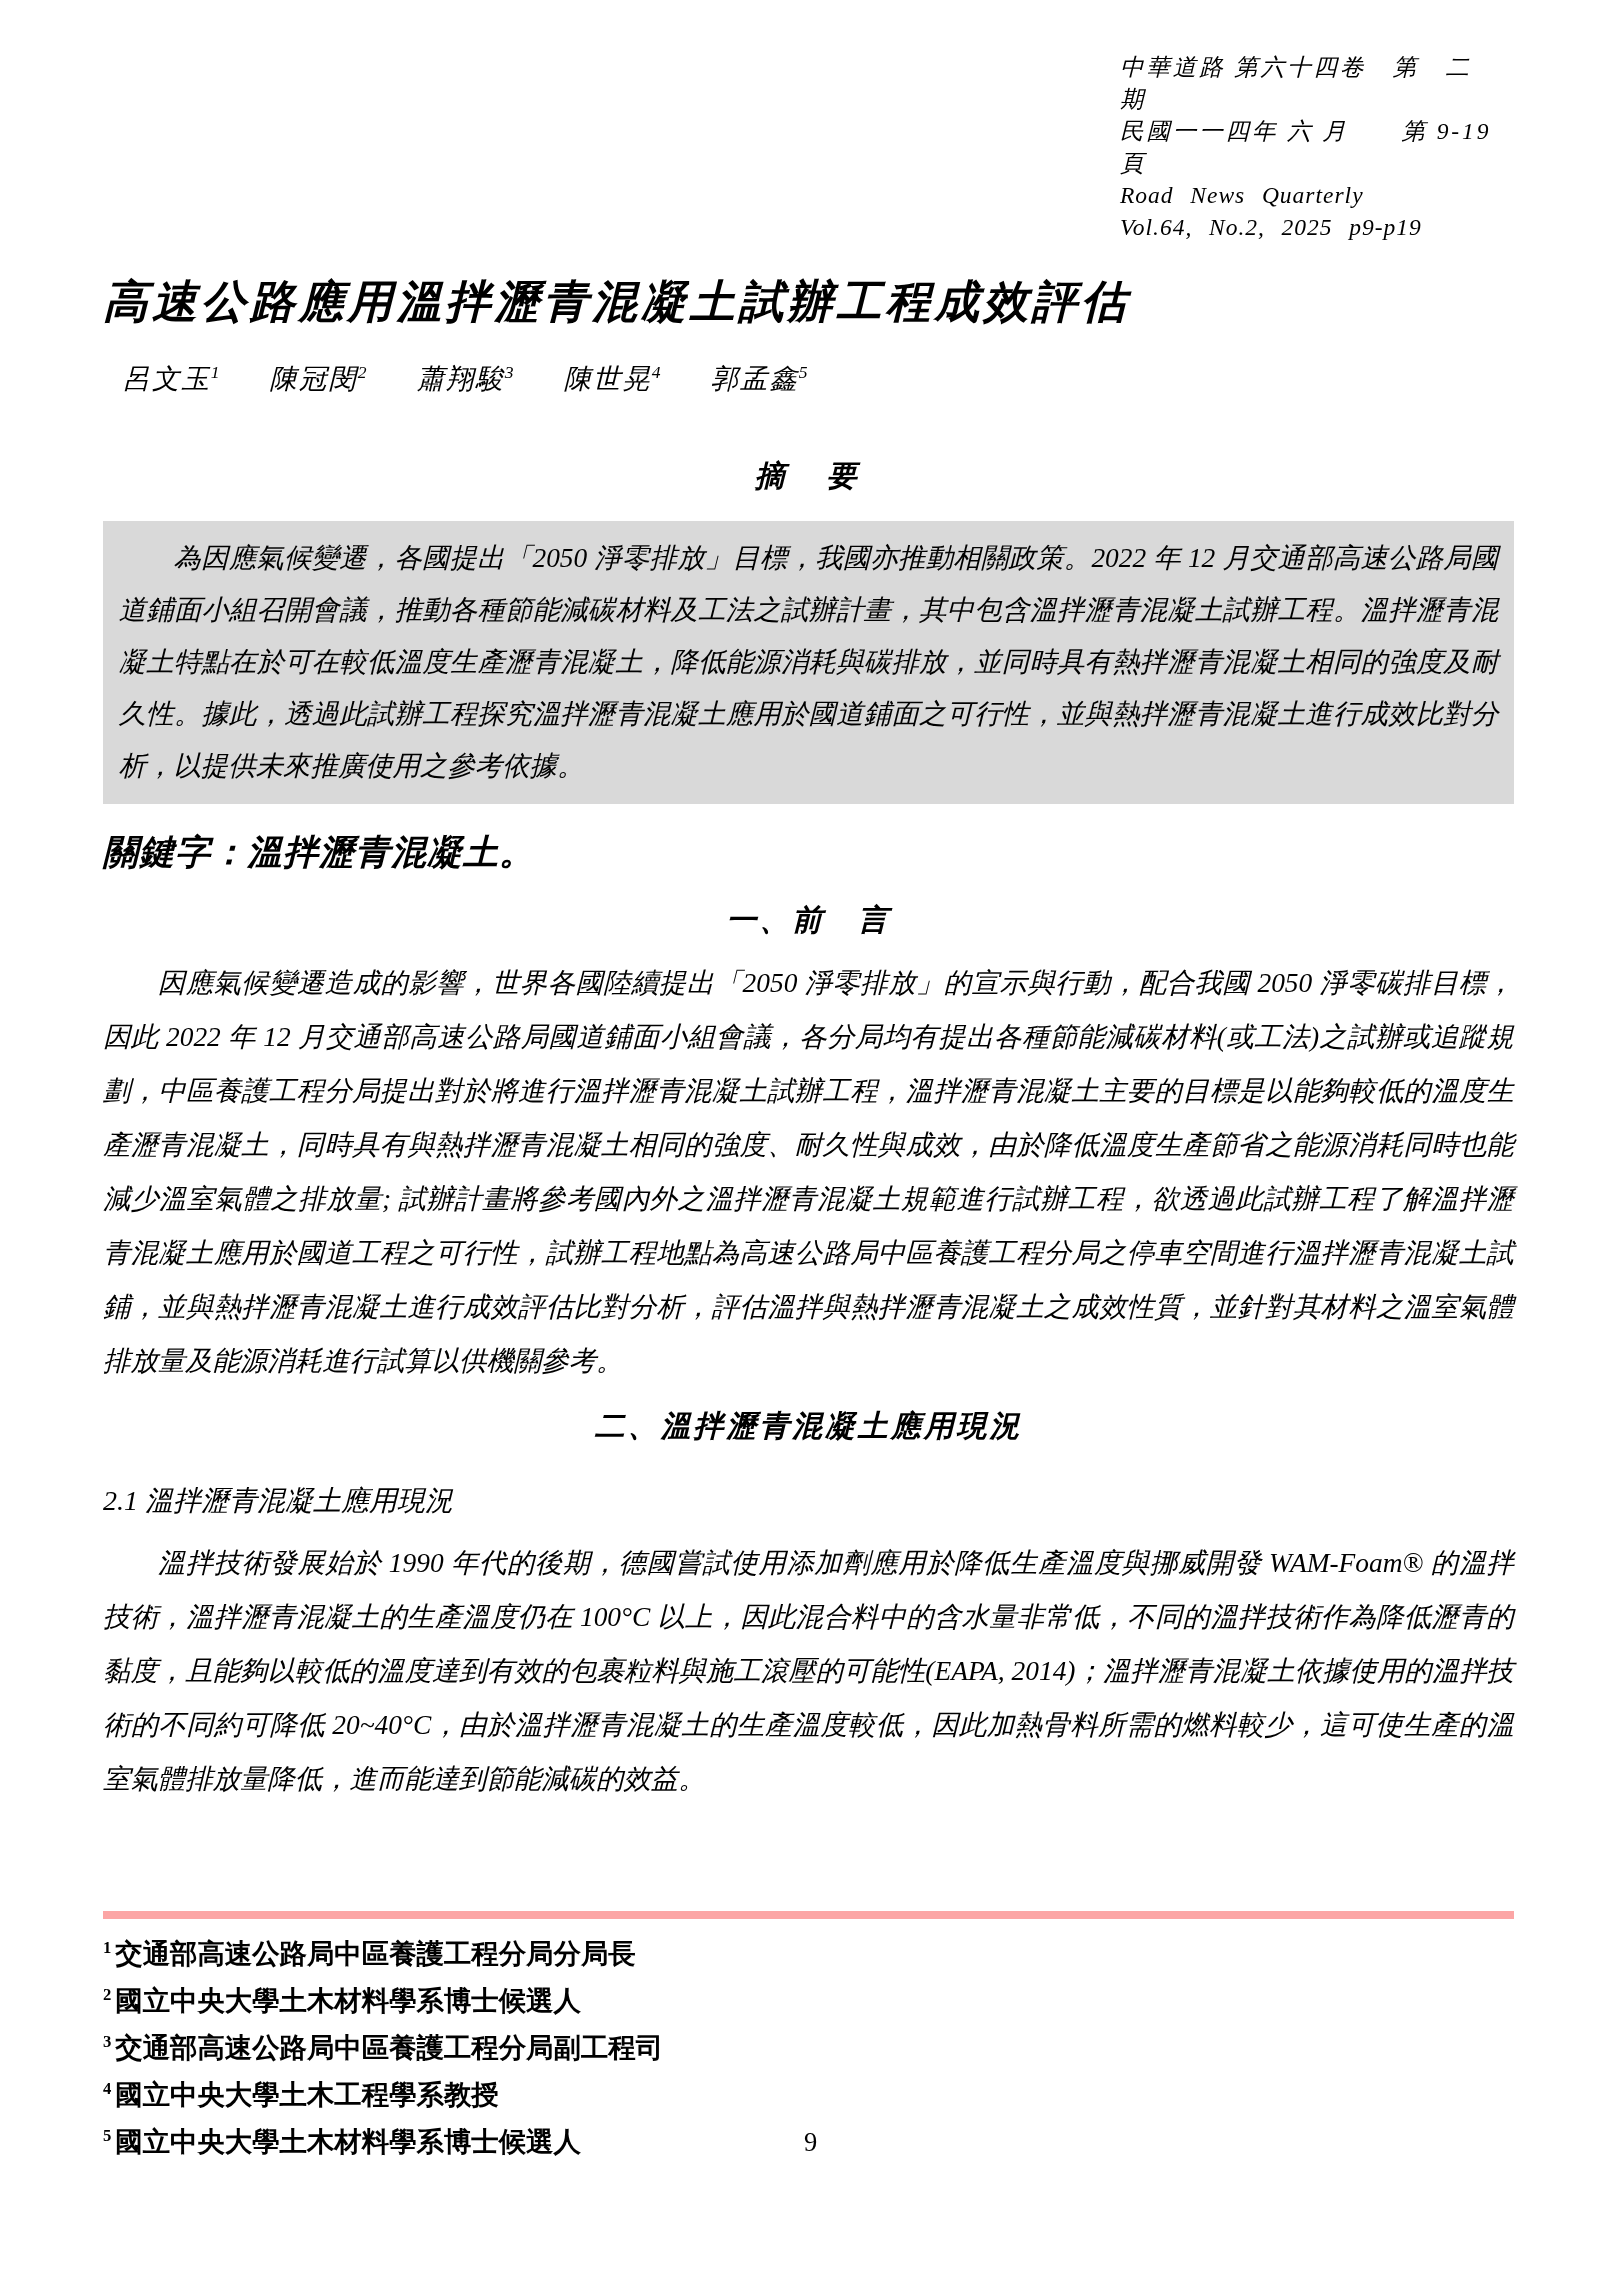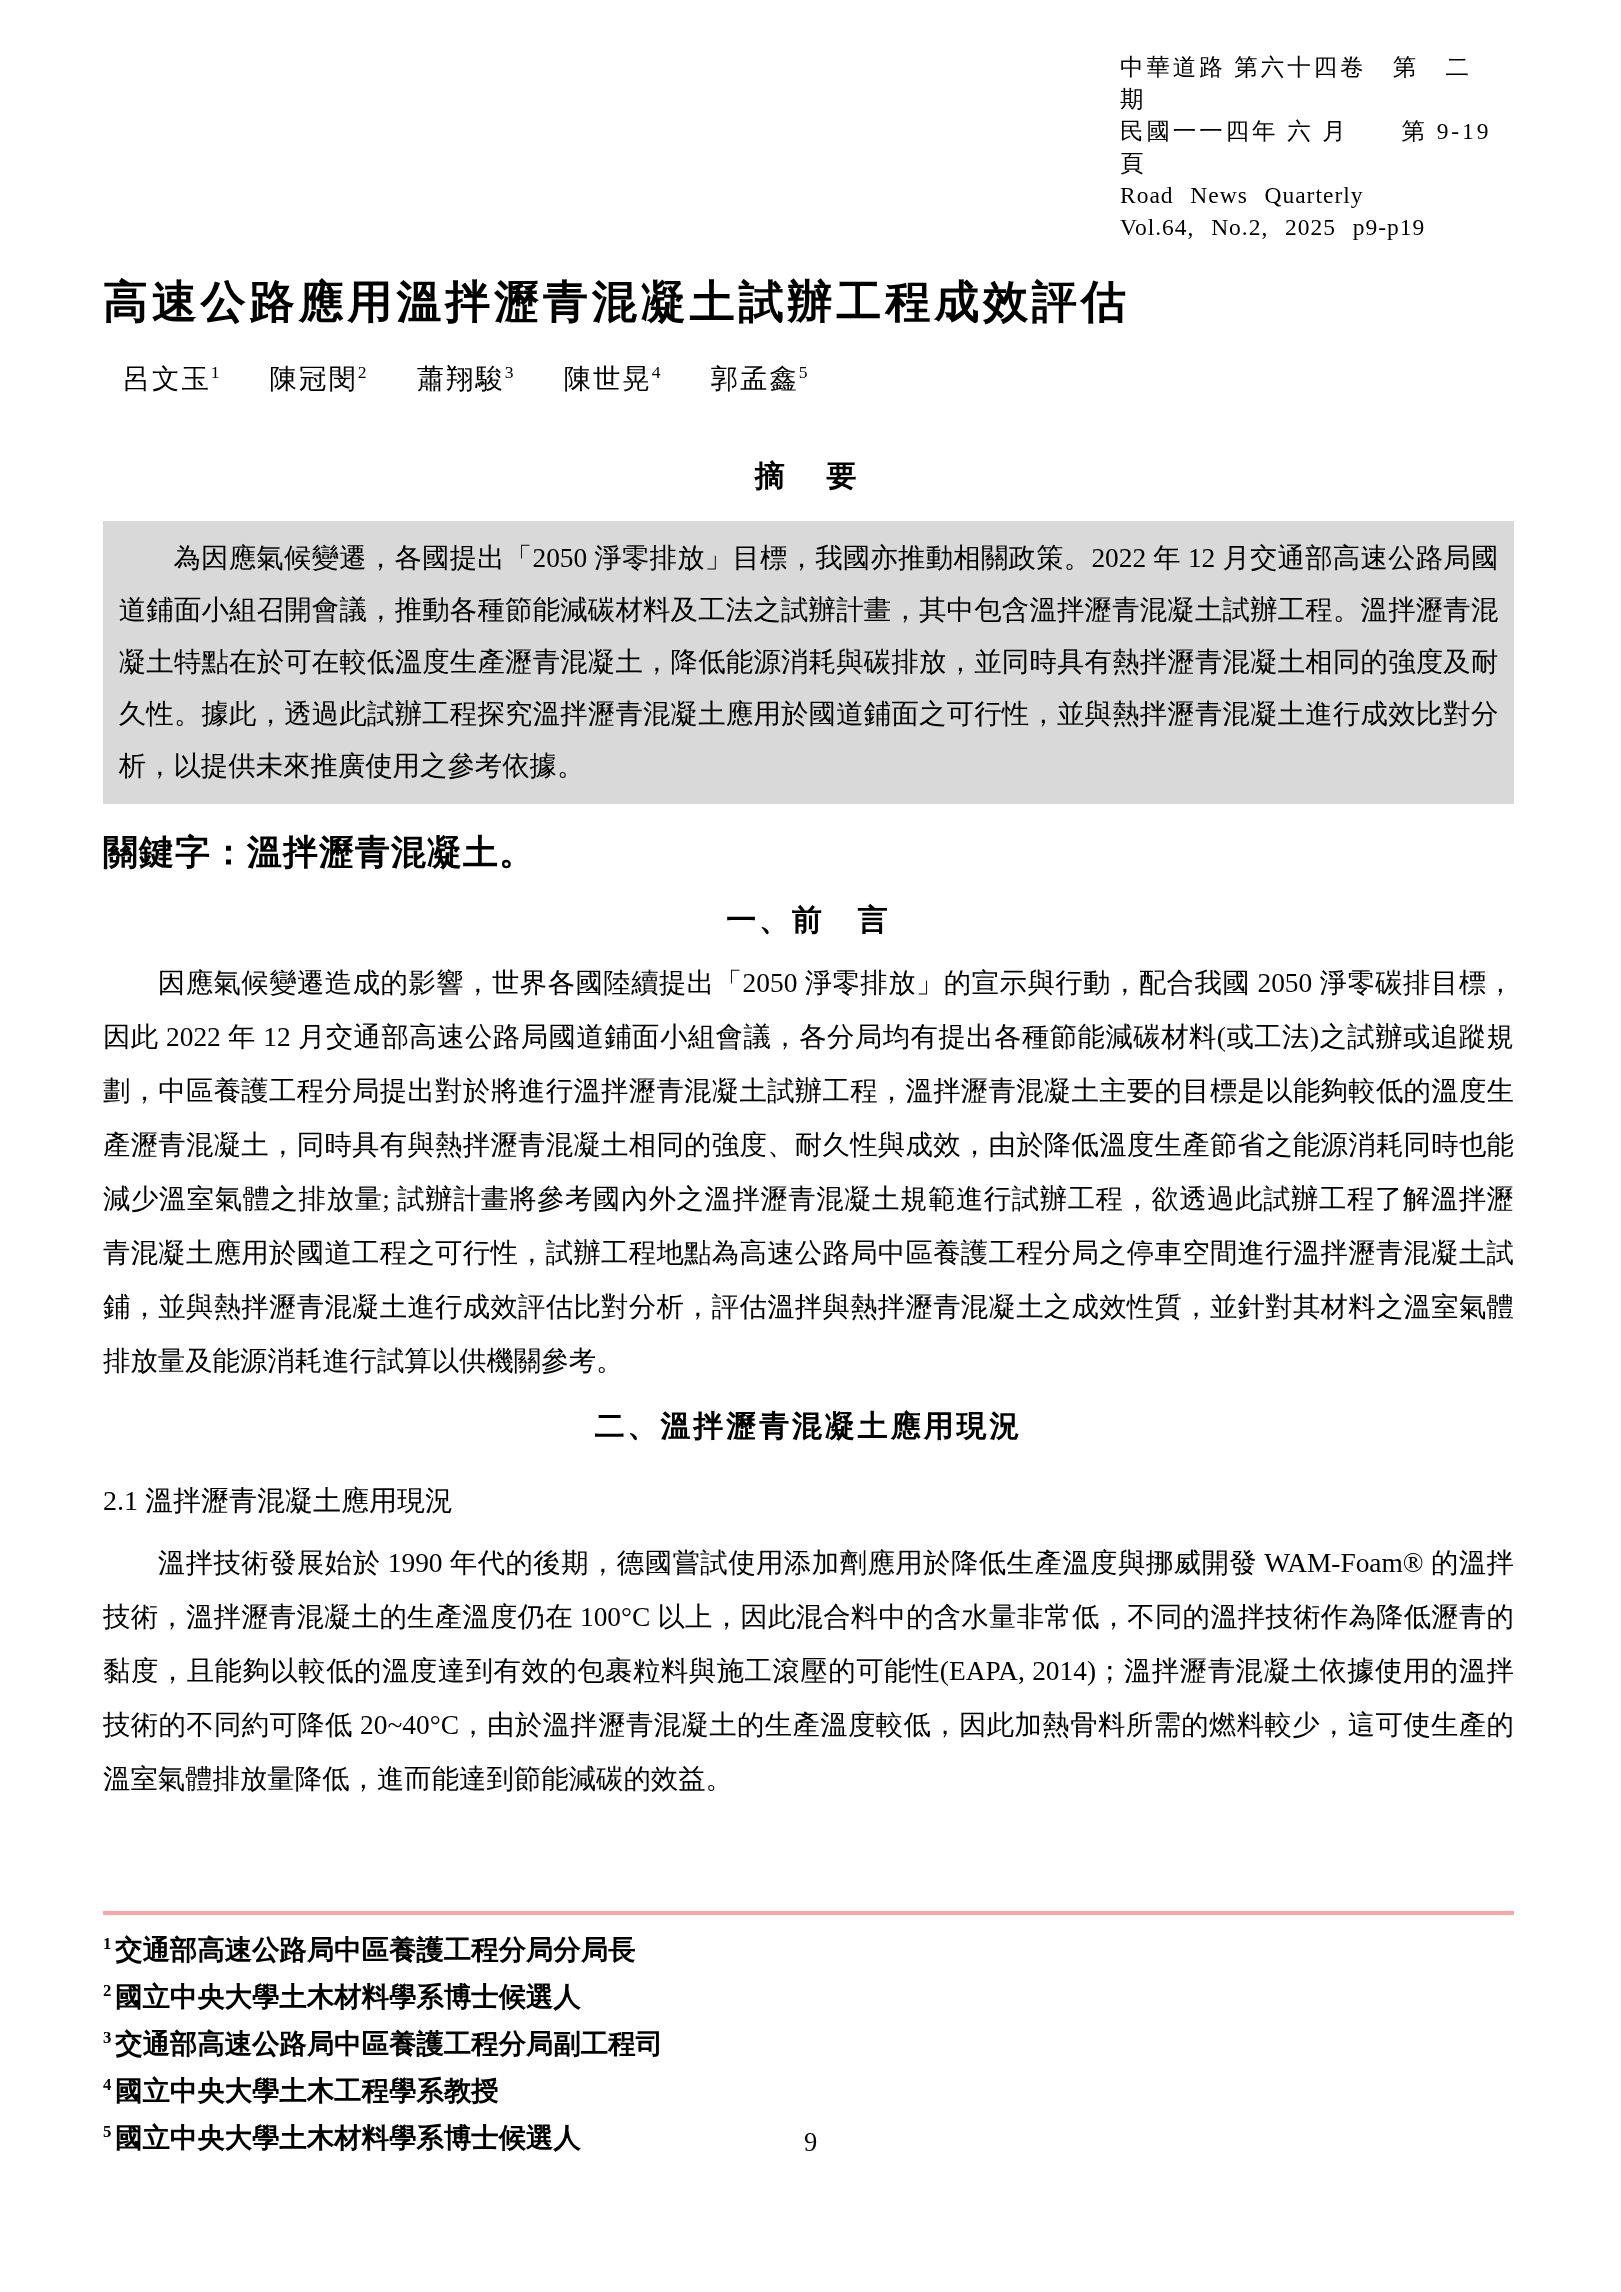--- a/index.html
+++ b/index.html
@@ -7,21 +7,21 @@
   .page {
     position: relative;
     width: 1621px;
     height: 2293px;
     margin: 0 auto;
     background: #ffffff;
     color: #000000;
     font-family: "Liberation Serif", "DejaVu Serif", serif;
     overflow: hidden;
   }
-  .content { padding: 51px 107px 0 103px; }
+  .content { padding: 51px 107px 0 103px; font-style: italic; }
 
   
   .journal-header {
     width: 394px;
     margin-left: auto;
     font-size: 23.5px;
     line-height: 32px;
     text-align: left;
   }
   .journal-header .zh { letter-spacing: 2.9px; }
@@ -90,21 +90,21 @@
     margin-top: 35px;
     font-size: 28px;
   }
 
   
   .footnotes {
     position: absolute;
     left: 103px;
     right: 107px;
     top: 1911px;
-    border-top: 4px solid #fca5a5;
+    border-top: 8px solid #fca5a5;
     padding-top: 7.8px;
     font-family: "Liberation Sans", "DejaVu Sans", sans-serif;
     font-weight: bold;
     font-size: 27.4px;
     line-height: 41px;
   }
   .fn sup { font-size: 16.7px; margin-right: 3.9px; font-weight: bold; }
 
   .page-number {
     position: absolute;

